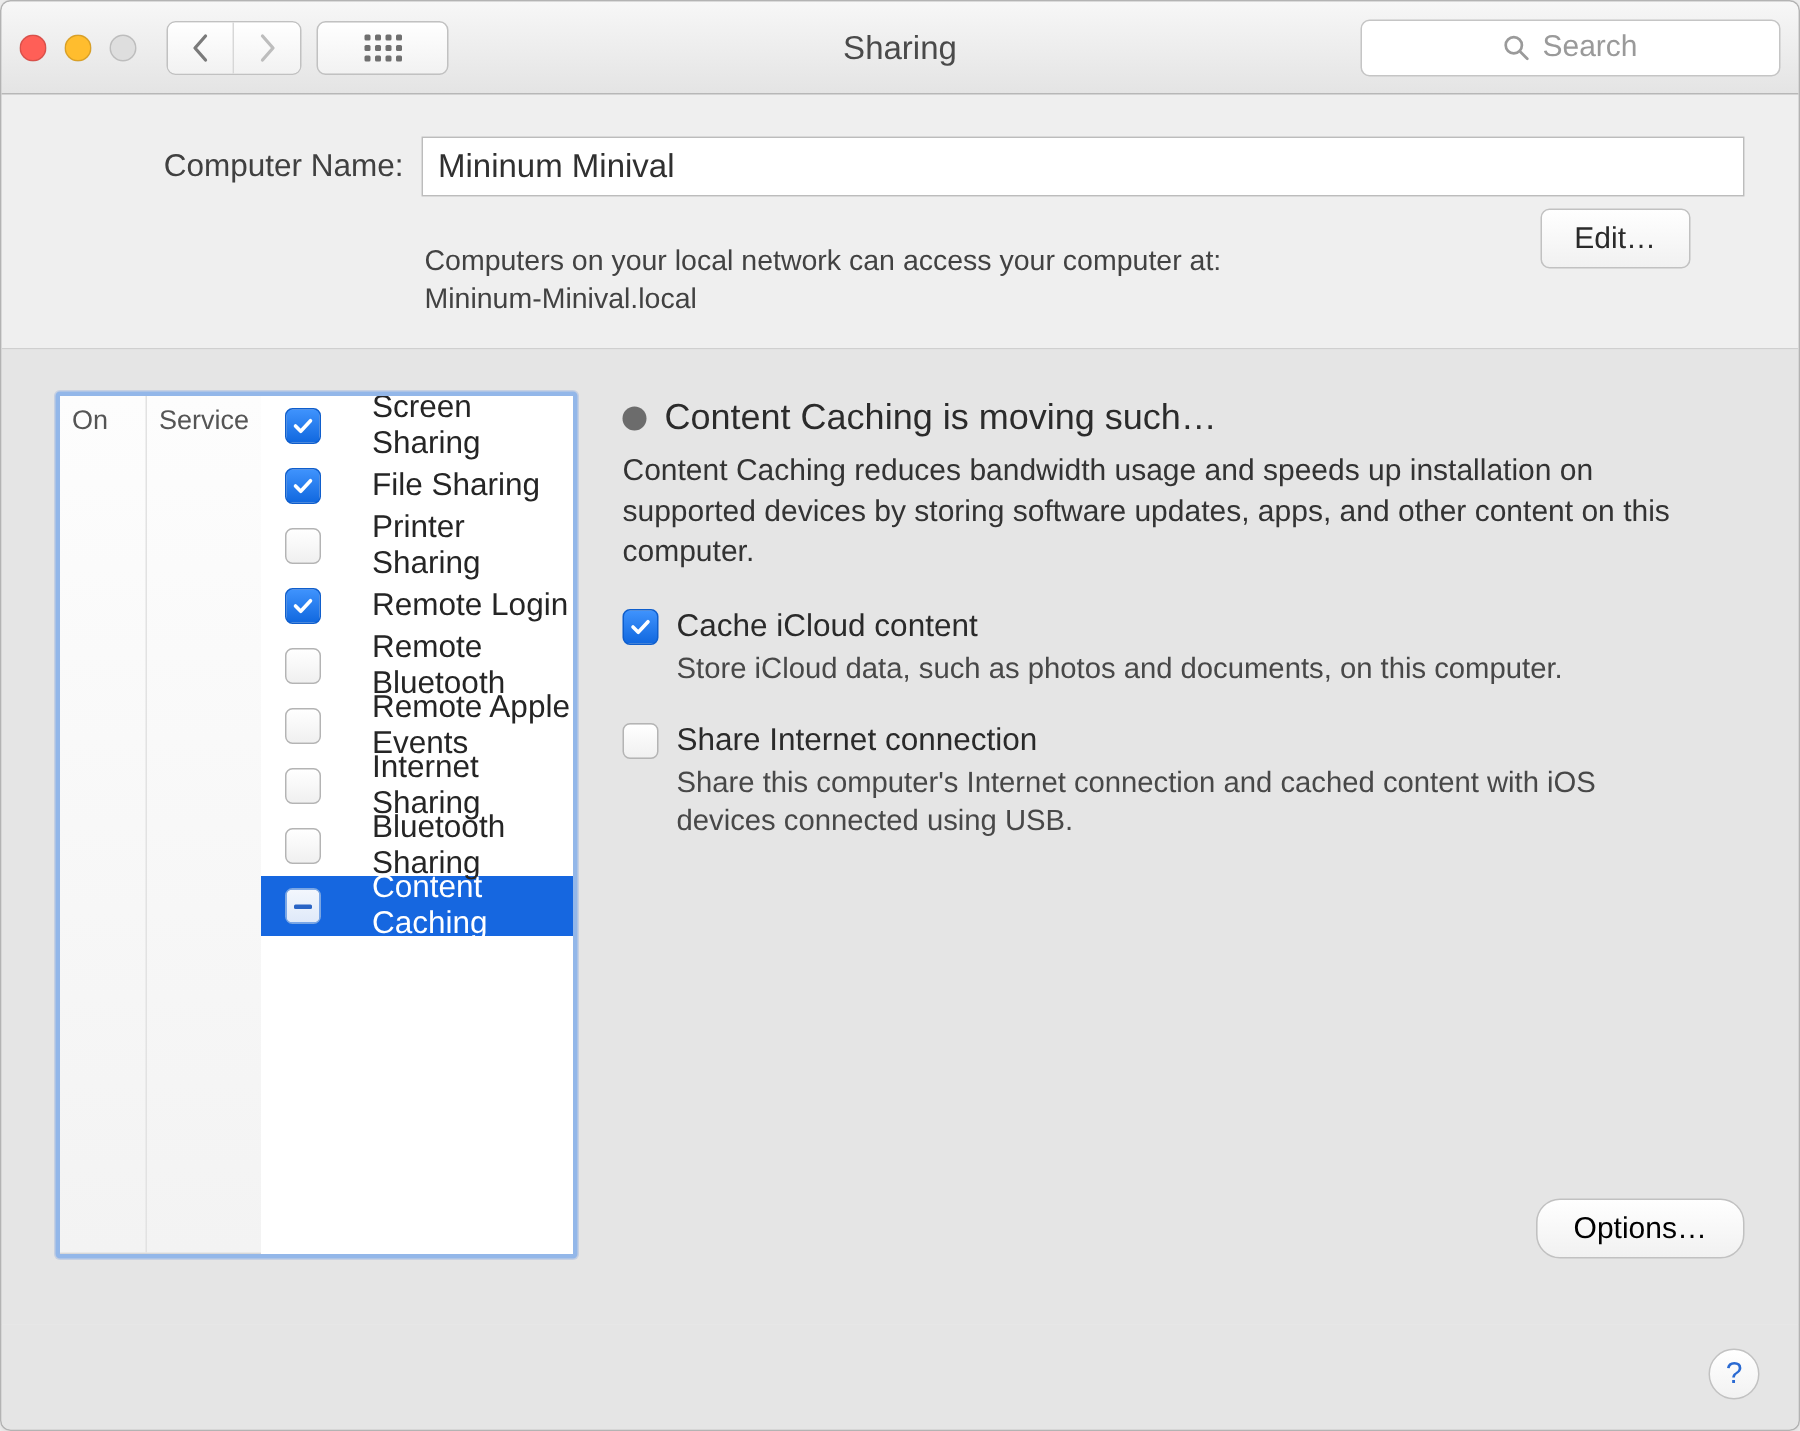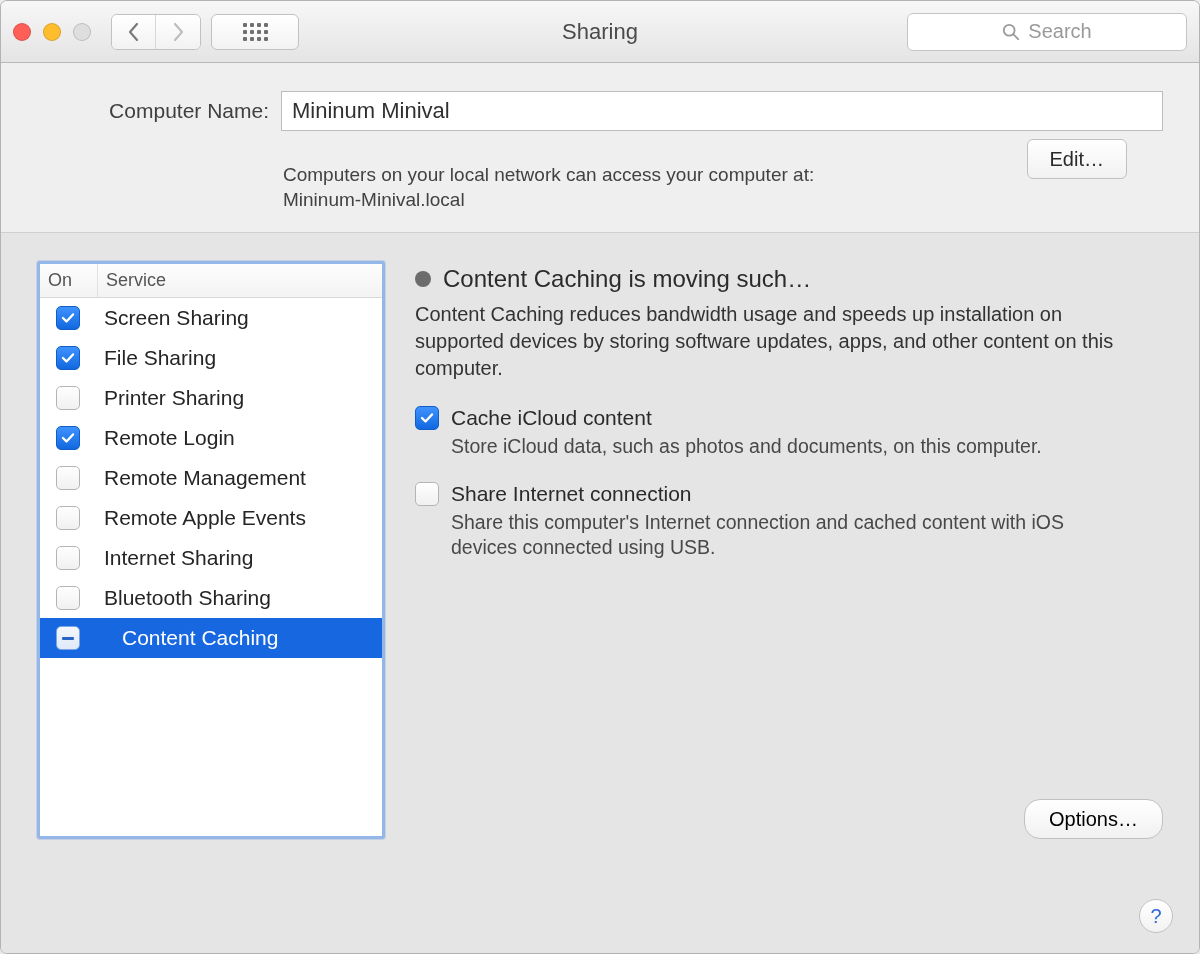--- a/index.html
+++ b/index.html
@@ -104,37 +104,37 @@
       padding: 28px 36px 28px 36px;
       gap: 30px;
       position: relative;
     }
     .services-box {
       width: 348px;
       height: 578px;
       border: 3px solid #93b7e9;
       border-radius: 3px;
       background:#fff;
-      display:flex; flex-direction:column;
+      display:flex; flex-direction:row;
       box-shadow: 0 0 0 1px rgba(140,170,220,0.35);
     }
     .services-header {
       display:flex; font-size: 18px; color:#555;
       border-bottom: 1px solid #d8d8d8;
       background: linear-gradient(#fdfdfd,#f3f3f3);
     }
     .services-header .col-on { width: 58px; padding: 6px 8px; border-right: 1px solid #e2e2e2;}
     .services-header .col-svc { flex:1; padding: 6px 8px;}
     .services-list { flex:1; overflow:auto;}
     .svc-row {
       display:flex; align-items:center; height: 40px;
       padding-left: 16px; font-size: 21px; color:#252525;
     }
-    .svc-row.selected { background:#1667e0; color:#fff;gap:18px; }
-    .svc-label { margin-left: 24px; }
+    .svc-row.selected { background:#1667e0; color:#fff; }
+    .svc-label { margin-left: 34px; }
     .chk {
       width: 24px; height: 24px; border: 1px solid #b4b4b4; border-radius: 5px;
       background: linear-gradient(#fff,#f0f0f0);
       display:flex; align-items:center; justify-content:center; flex-shrink:0;
     }
     .chk.on { background: linear-gradient(#3f93fd,#1168df); border-color:#0f5ecc; }
     .chk.on svg { width:16px; height:16px; }
     .chk.mixed { background: linear-gradient(#f3f7fd,#dfe9f9); border-color:#7aa6e3; }
     .chk.mixed .dash { width:12px; height:3px; background:#2964c5; border-radius:1px; }
     .details { flex:1; padding-top: 4px; position:relative; }
@@ -253,21 +253,21 @@
           <div class="svc-row">
             <div class="chk on">
               <svg viewBox="0 0 16 16">
                 <path d="M3 8 L6.5 11.5 L13 4.5" stroke="#fff" stroke-width="2.4" fill="none" stroke-linecap="round" stroke-linejoin="round"></path>
               </svg>
             </div>
             <div class="svc-label">Remote Login</div>
           </div>
           <div class="svc-row">
             <div class="chk"></div>
-            <div class="svc-label">Remote Management</div>
+            <div class="svc-label">Remote Bluetooth</div>
           </div>
           <div class="svc-row">
             <div class="chk"></div>
             <div class="svc-label">Remote Apple Events</div>
           </div>
           <div class="svc-row">
             <div class="chk"></div>
             <div class="svc-label">Internet Sharing</div>
           </div>
           <div class="svc-row">

